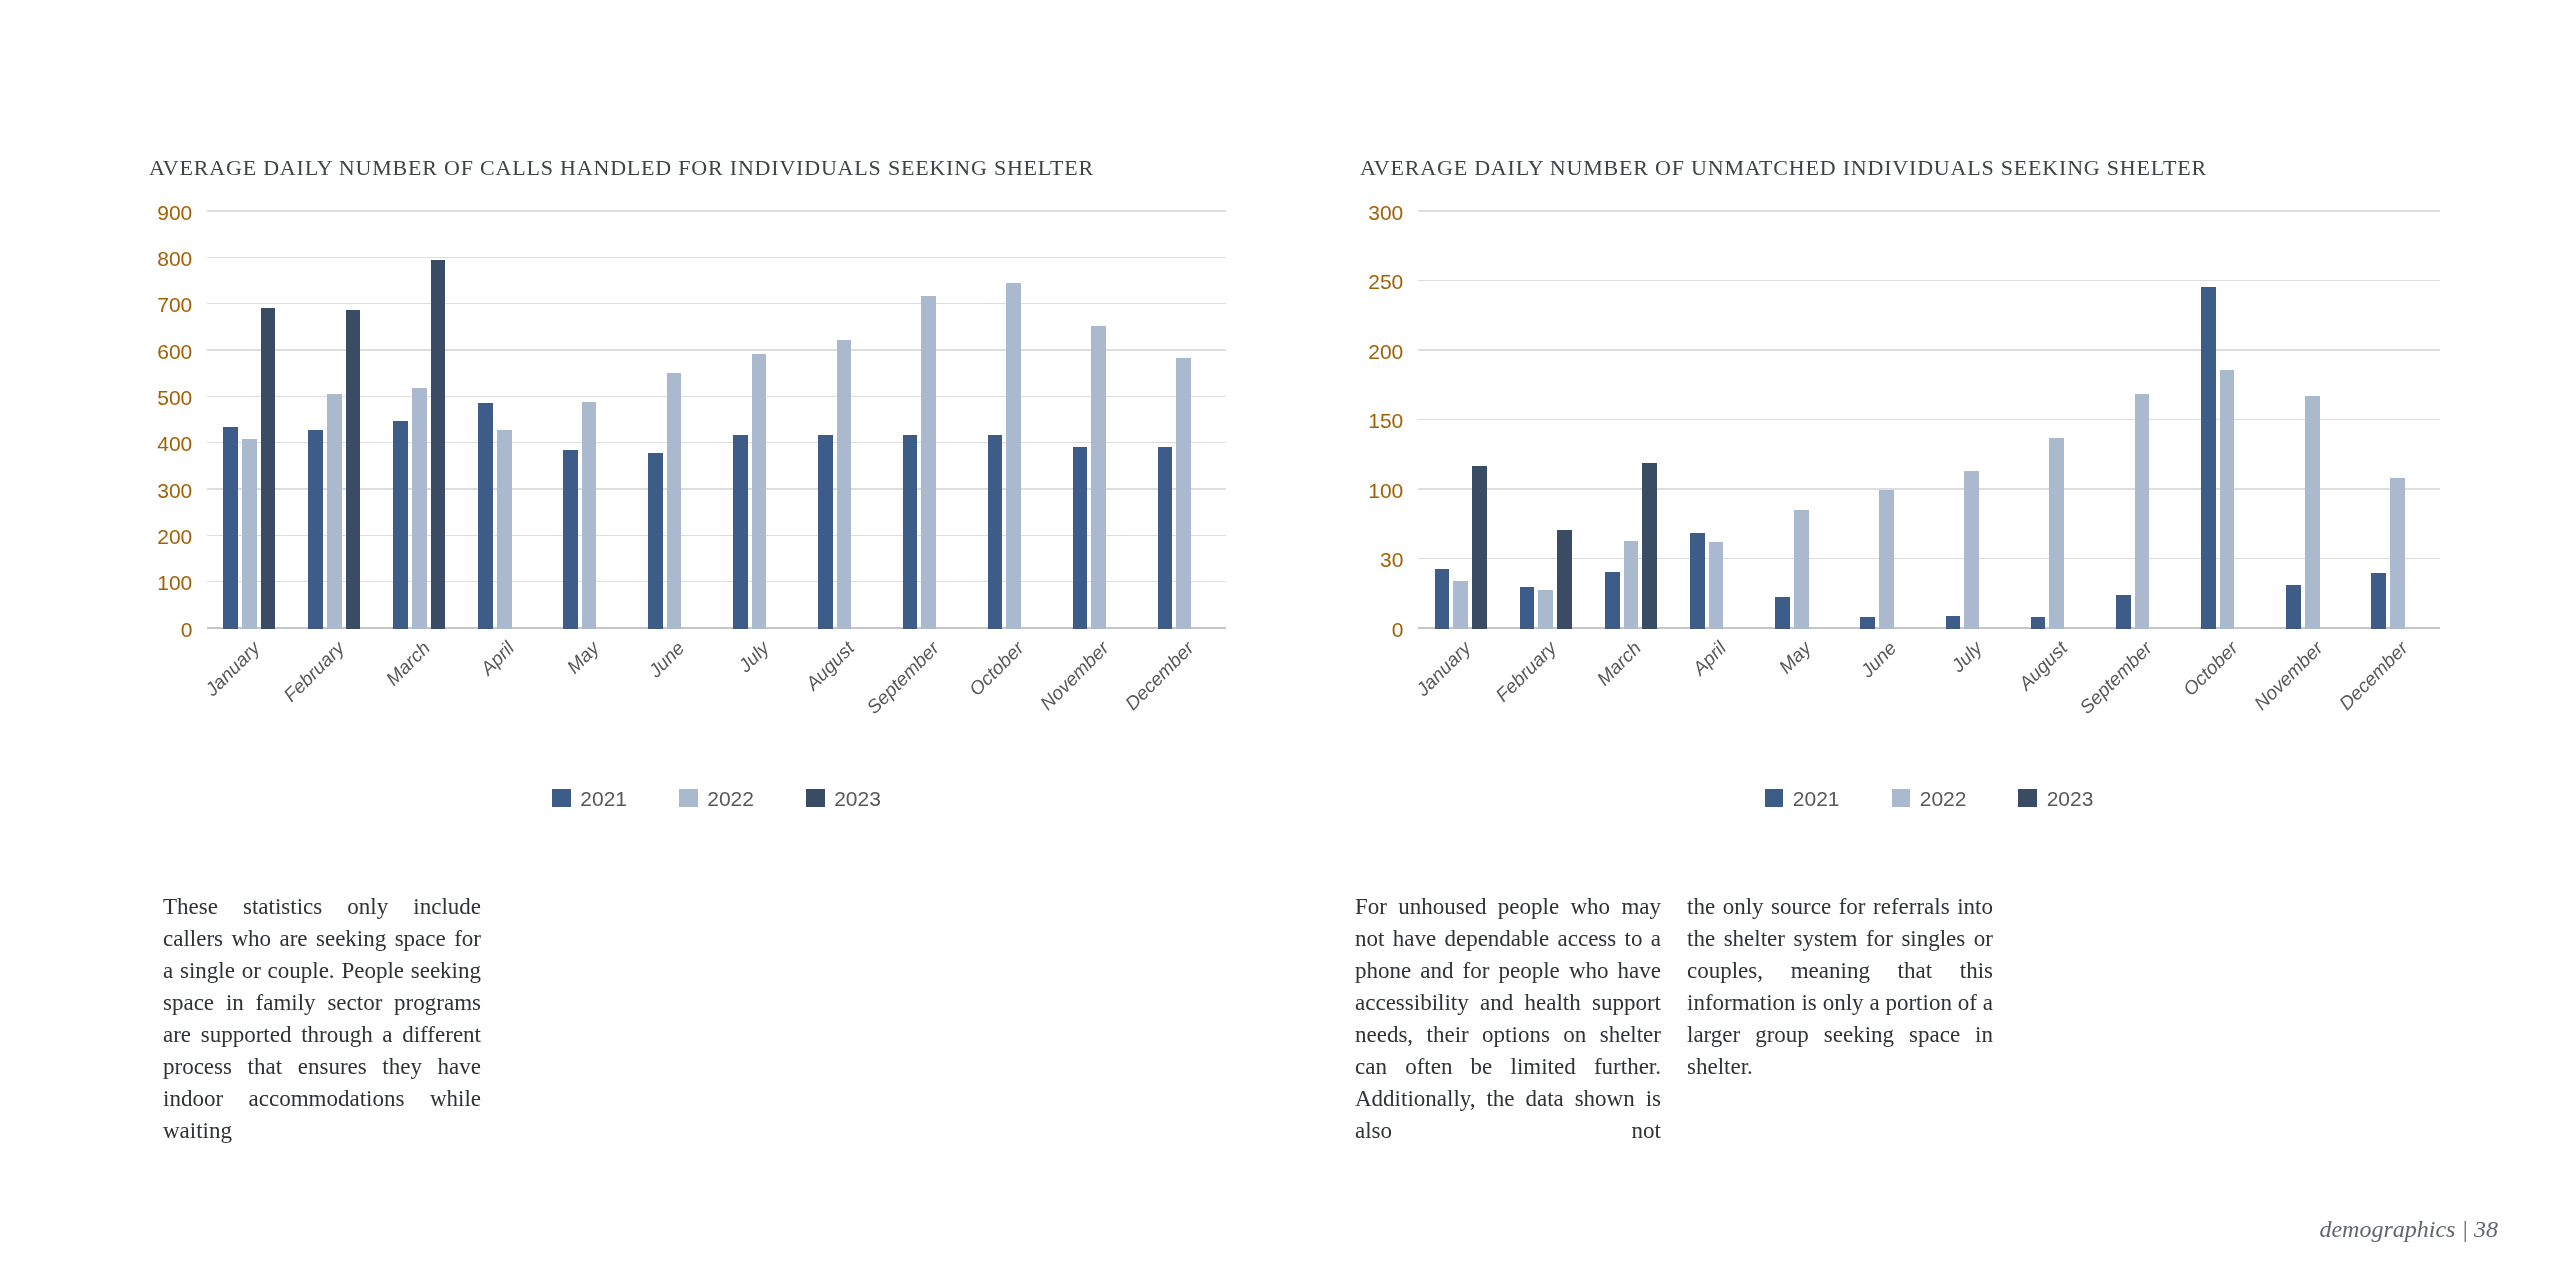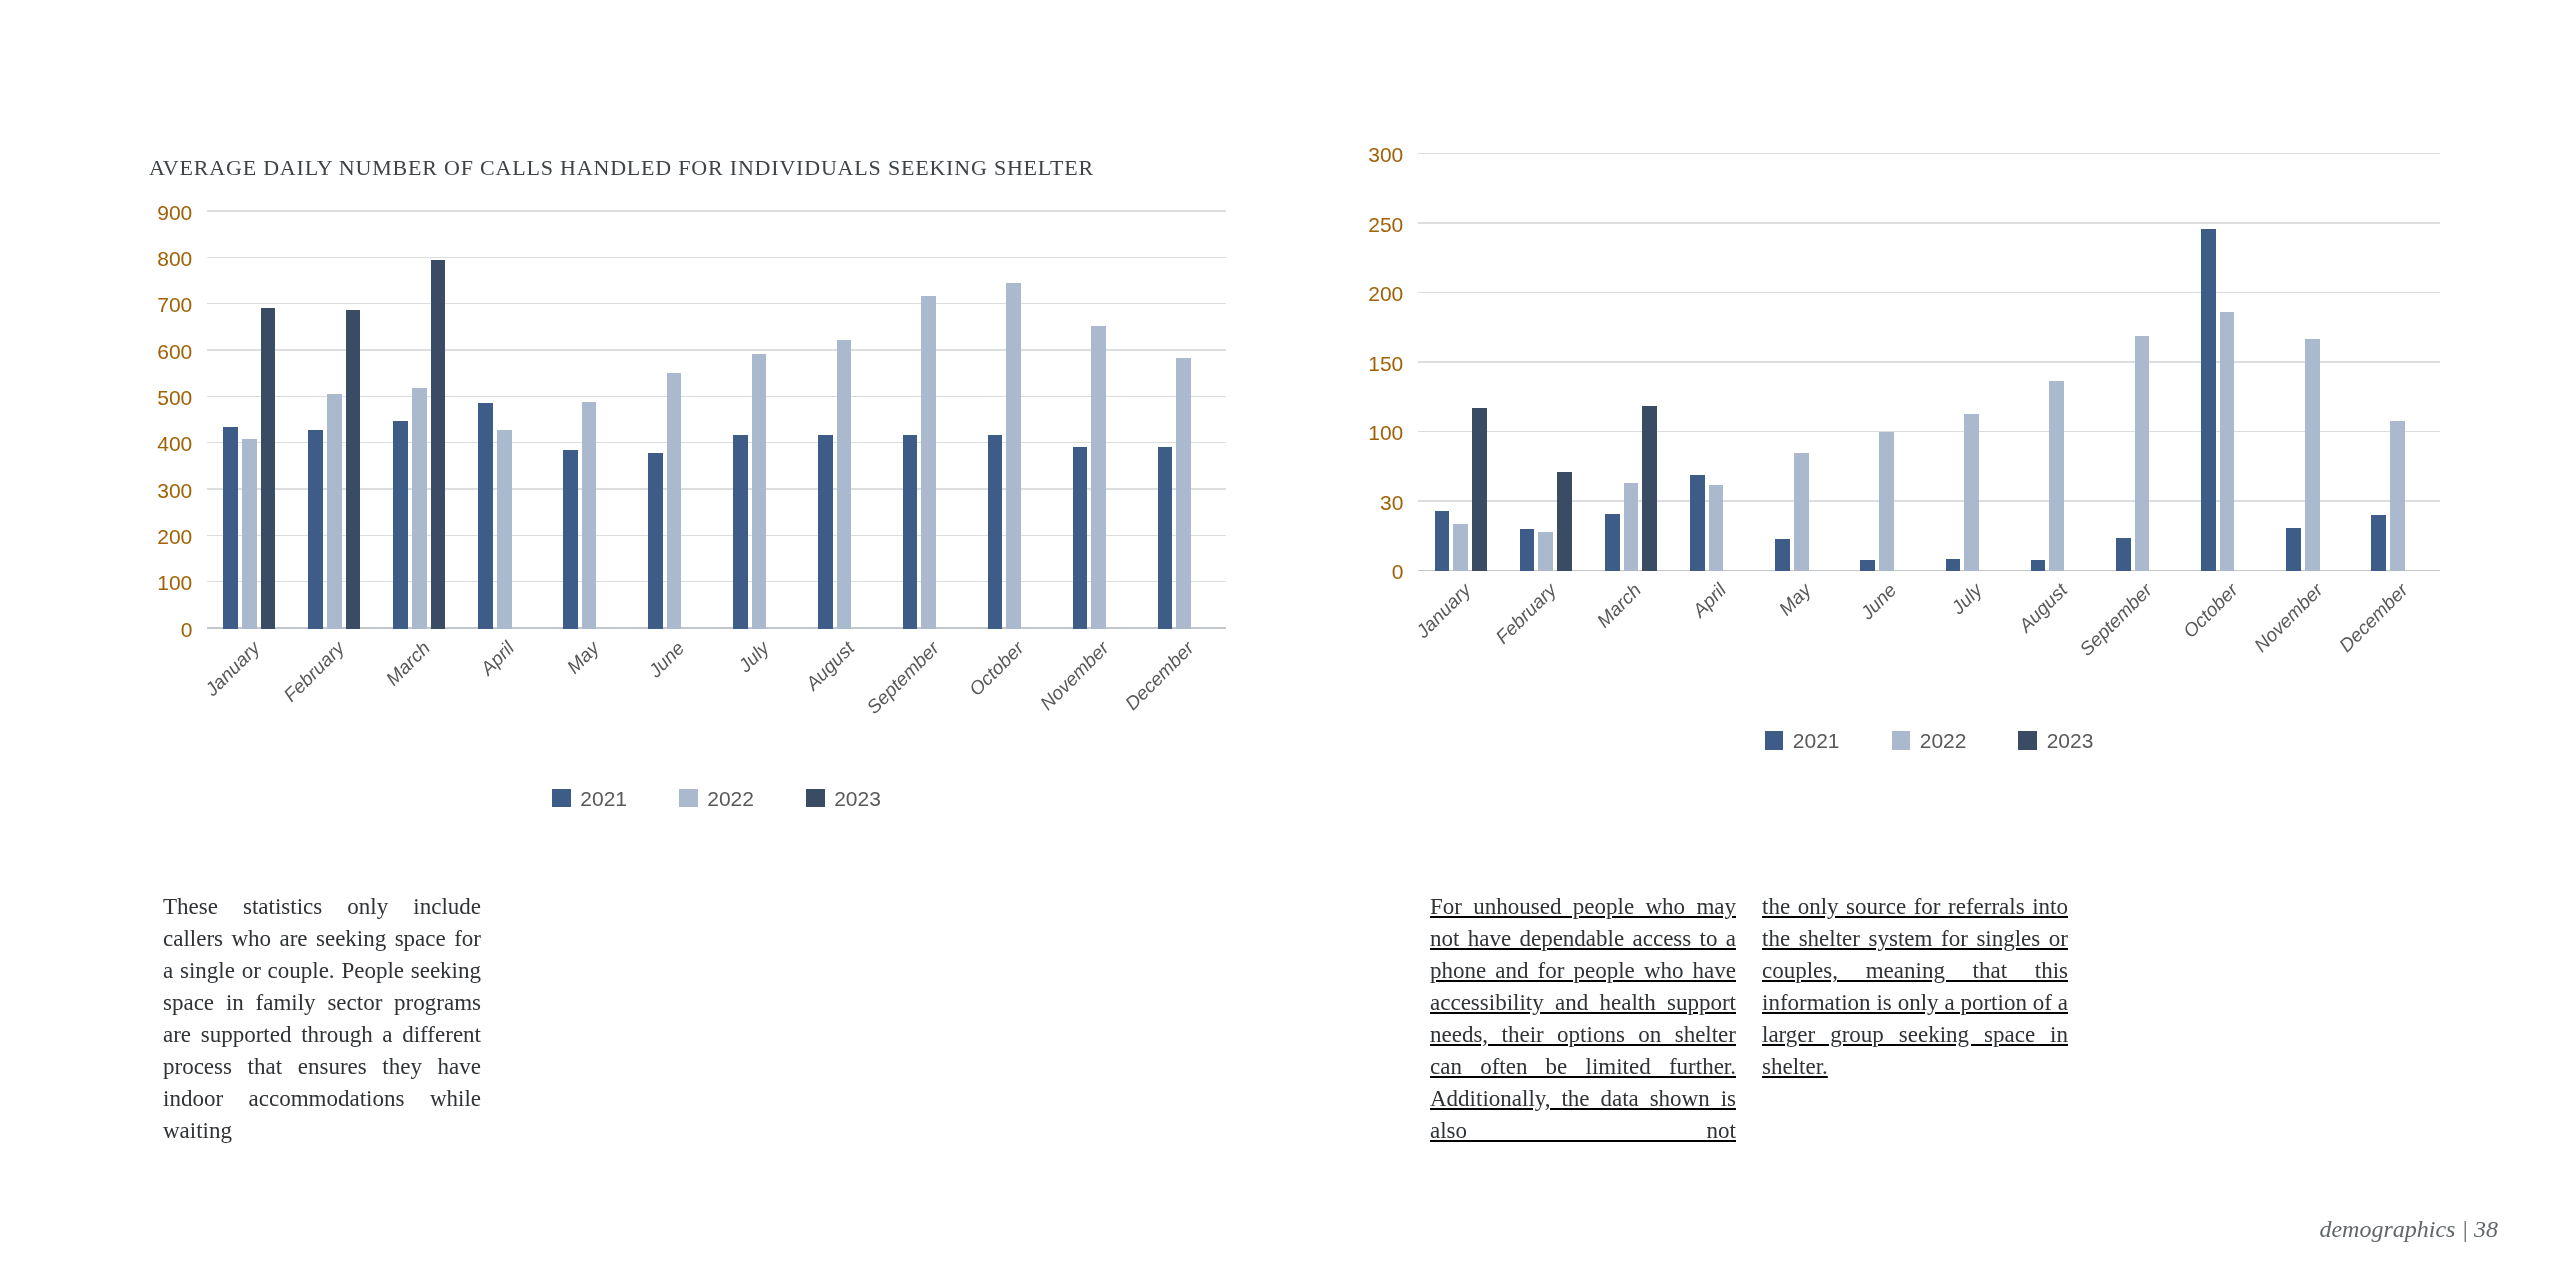--- a/index.html
+++ b/index.html
@@ -32,21 +32,21 @@
     position:absolute;top:9px;right:50%;
     transform:rotate(-45deg);transform-origin:top right;
     font:italic 19px/1.1 "Liberation Sans", sans-serif;color:#595959;white-space:nowrap;
   }
   .legend{display:flex;justify-content:center;align-items:center;gap:52px;margin-left:58px;margin-top:25px;}
   .legend-item{display:flex;align-items:center;gap:9.6px;}
   .swatch{width:18.6px;height:18.6px;flex:0 0 auto;}
   .legend-label{font:21px/1 "Liberation Sans", sans-serif;color:#595959;}
   .textblock{position:absolute;top:891px;display:flex;gap:26px;}
   #text-0{left:163px;}
-  #text-1{left:1430px;text-decoration:underline;}
+  #text-1{left:1355px;}
   .textcol{
     width:318px;font:23px/32px "Liberation Serif", serif;color:#2F3336;
     text-align:justify;
   }
   #text-1 .textcol{width:306px;}
   .textcol.jl{text-align-last:justify;}
   .footer{
     position:absolute;top:1215px;right:78px;
     font:italic 24px/1.2 "Liberation Serif", serif;color:#60666A;white-space:nowrap;
   }
@@ -266,20 +266,21 @@
         <span class="legend-label">2022</span>
       </div>
       <div class="legend-item">
         <span class="swatch" style="background: rgb(58, 76, 99);"></span>
         <span class="legend-label">2023</span>
       </div>
     </div>
 </section>
 
 <section class="chart" id="chart-1">
+  <h2 class="chart-title">AVERAGE DAILY NUMBER OF UNMATCHED INDIVIDUALS SEEKING SHELTER</h2>
   <div class="plot-area">
       <div class="gridline zero" style="bottom: 0%;"></div>
       <div class="ytick" style="bottom: 0%;">0</div>
       <div class="gridline" style="bottom: 16.6667%;"></div>
       <div class="ytick" style="bottom: 16.6667%;">30</div>
       <div class="gridline" style="bottom: 33.3333%;"></div>
       <div class="ytick" style="bottom: 33.3333%;">100</div>
       <div class="gridline" style="bottom: 50%;"></div>
       <div class="ytick" style="bottom: 50%;">150</div>
       <div class="gridline" style="bottom: 66.6667%;"></div>

